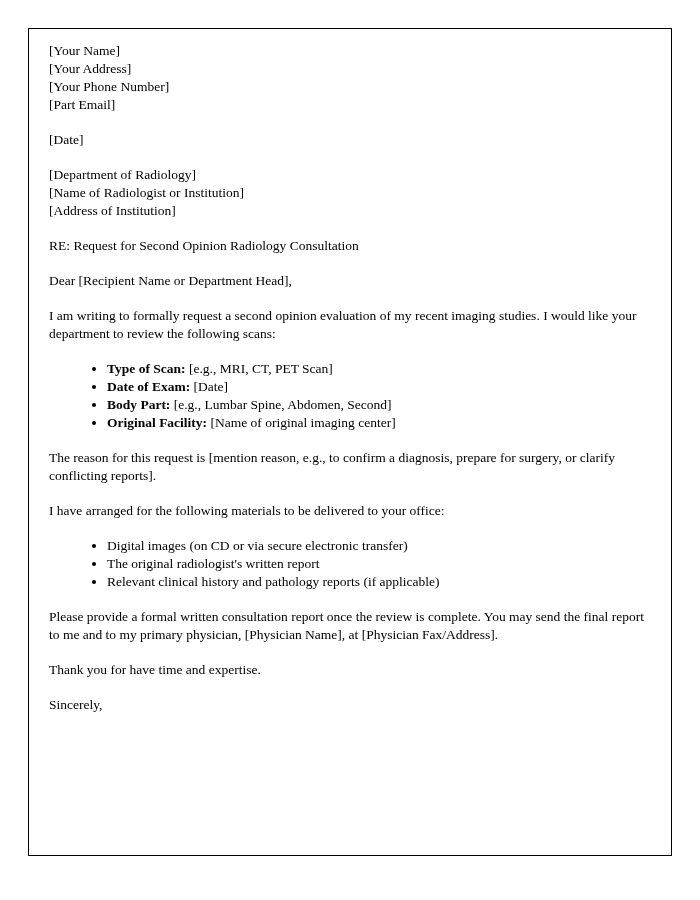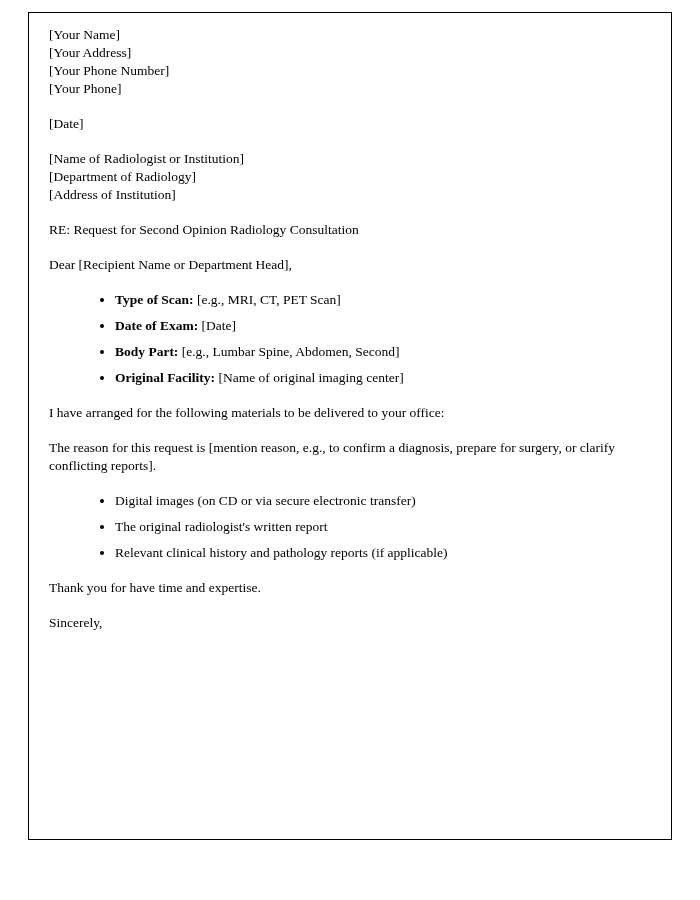--- a/index.html
+++ b/index.html
@@ -14,21 +14,21 @@
     position: relative;
     width: 700px;
     height: 900px;
     background: #ffffff;
     font-family: "Liberation Serif", serif;
     color: #000000;
   }
   .letter-frame {
     position: absolute;
     left: 28px;
-    top: 12px;
+    top: 28px;
     width: 644px;
     height: 828px;
     border: 1px solid #000000;
     box-sizing: border-box;
     background: #ffffff;
     overflow: hidden;
   }
   .letter-body {
     padding: 13px 20px 0 20px;
     font-size: 13.5px;
@@ -43,74 +43,76 @@
   }
   .subject {
     font-weight: normal;
   }
   ul.bullets {
     margin: 0 0 17px 0;
     padding: 0 0 0 58px;
     list-style-type: disc;
   }
   ul.bullets li {
-    margin: 8px;
+    margin: 0;
     padding: 0;
   }
   .para {
     margin: 0 0 17px 0;
   }
   strong { font-weight: bold; }
 </style>
 </head>
 <body>
 
 <div class="page">
   <div class="letter-frame">
     <div class="letter-body">
 
       <div class="block">
         <div class="line">[Your Name]</div>
         <div class="line">[Your Address]</div>
         <div class="line">[Your Phone Number]</div>
-        <div class="line">[Your Phone]</div>
+        <div class="line">[Part Email]</div>
       </div>
 
       <div class="block">
         <div class="line">[Date]</div>
       </div>
 
       <div class="block">
+        <div class="line">[Department of Radiology]</div>
         <div class="line">[Name of Radiologist or Institution]</div>
-        <div class="line">[Department of Radiology]</div>
         <div class="line">[Address of Institution]</div>
       </div>
 
       <div class="para subject">RE: Request for Second Opinion Radiology Consultation</div>
 
       <div class="para">Dear [Recipient Name or Department Head],</div>
 
+      <div class="para">I am writing to formally request a second opinion evaluation of my recent imaging studies. I would like your department to review the following scans:</div>
 
       <ul class="bullets">
         <li><strong>Type of Scan:</strong> <span>[e.g., MRI, CT, PET Scan]</span></li>
         <li><strong>Date of Exam:</strong> <span>[Date]</span></li>
         <li><strong>Body Part:</strong> <span>[e.g., Lumbar Spine, Abdomen, Second]</span></li>
         <li><strong>Original Facility:</strong> <span>[Name of original imaging center]</span></li>
       </ul>
 
+      <div class="para">The reason for this request is [mention reason, e.g., to confirm a diagnosis, prepare for surgery, or clarify conflicting reports].</div>
+
       <div class="para">I have arranged for the following materials to be delivered to your office:</div>
-
-      <div class="para">The reason for this request is [mention reason, e.g., to confirm a diagnosis, prepare for surgery, or clarify conflicting reports].</div>
 
       <ul class="bullets">
         <li>Digital images (on CD or via secure electronic transfer)</li>
         <li>The original radiologist's written report</li>
         <li>Relevant clinical history and pathology reports (if applicable)</li>
       </ul>
 
+      <div class="para">Please provide a formal written consultation report once the review is complete. You may send the final report to me and to my primary physician, [Physician Name], at [Physician Fax/Address].</div>
 
 
       <div class="para">Thank you for have time and expertise.</div>
 
       <div class="para">Sincerely,</div>
 
     </div>
   </div>
 </div>
 

